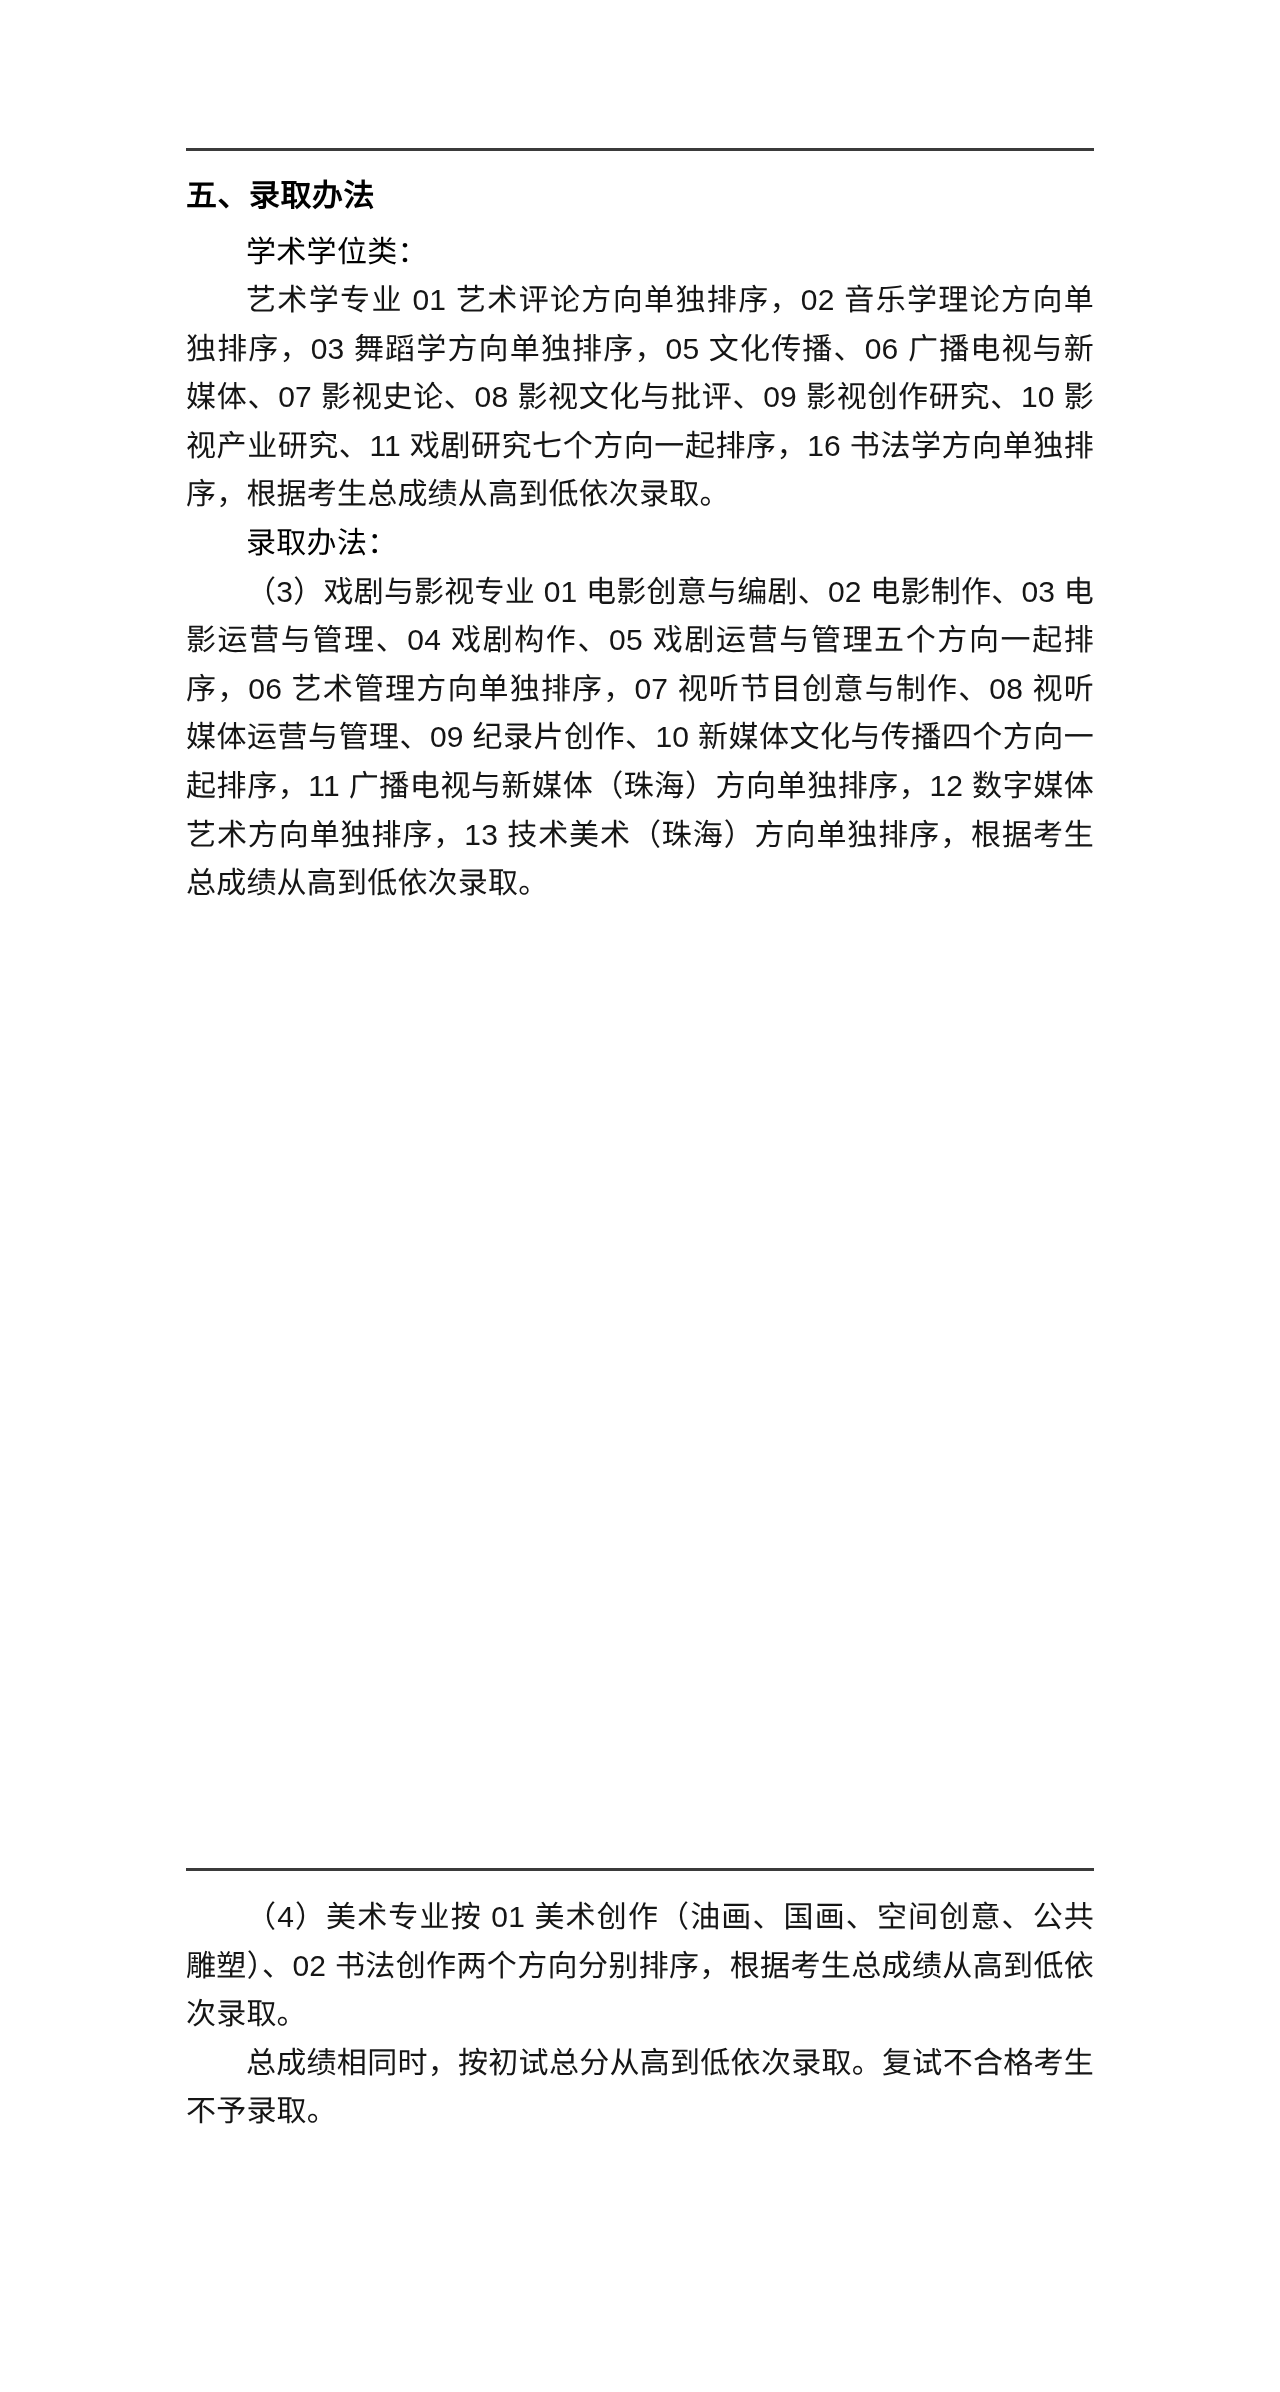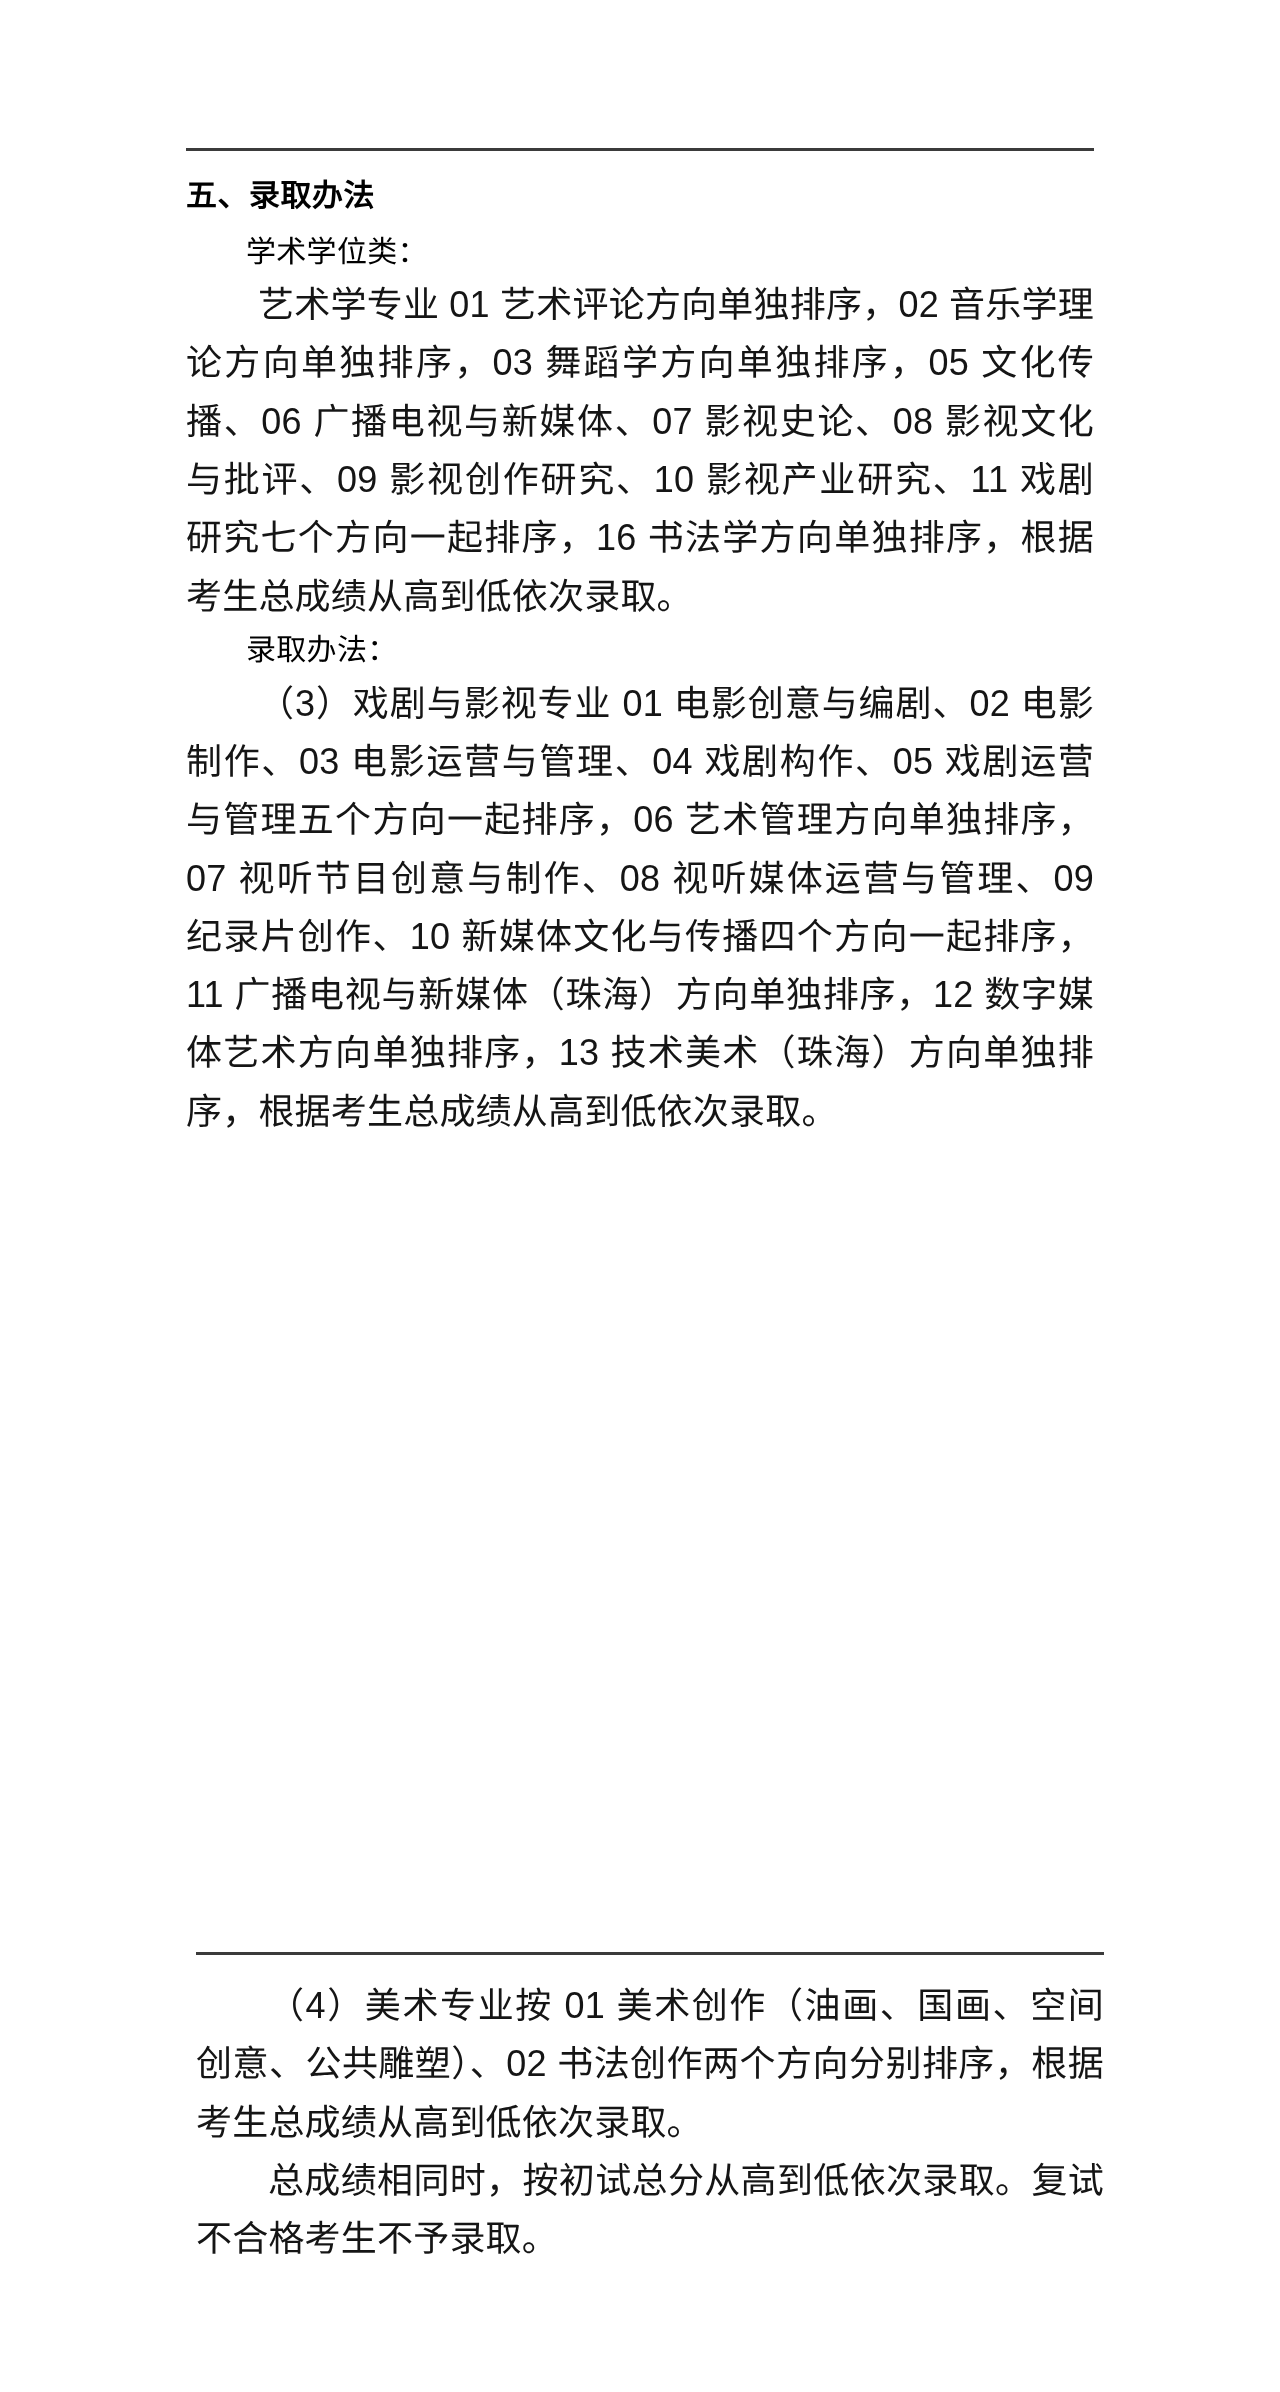--- a/index.html
+++ b/index.html
@@ -22,21 +22,21 @@
     box-sizing: border-box;
     padding: 0;
     background: #ffffff;
   }
   .sheet {
     position: absolute;
     left: 186px;
     width: 908px;
   }
   .sheet-top { top: 148px; }
-  .sheet-bottom { top: 1952px; margin-left: 10px; }
+  .sheet-bottom { top: 1868px; }
 
   .rule {
     border: 0;
     border-top: 3px solid #3b3b3b;
     margin: 0 0 22px 0;
     width: 908px;
   }
 
   .heading {
     font-size: 31px;
@@ -49,21 +49,21 @@
   .subheading {
     font-size: 30px;
     font-weight: 400;
     line-height: 1.62;
     letter-spacing: 0.3px;
     margin: 0;
     text-indent: 2em;
     color: #000000;
   }
   .para {
-    font-size: 36px;
+    font-size: 30px;
     font-weight: 500;
     line-height: 1.62;
     letter-spacing: 0.2px;
     margin: 0;
     text-indent: 2em;
     text-align: justify;
     text-justify: inter-ideograph;
     color: #151515;
   }
 </style>

